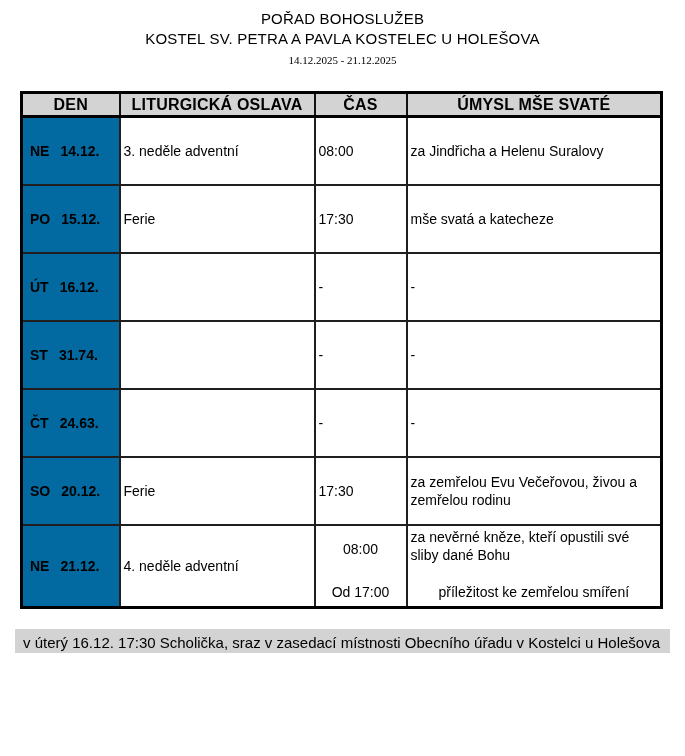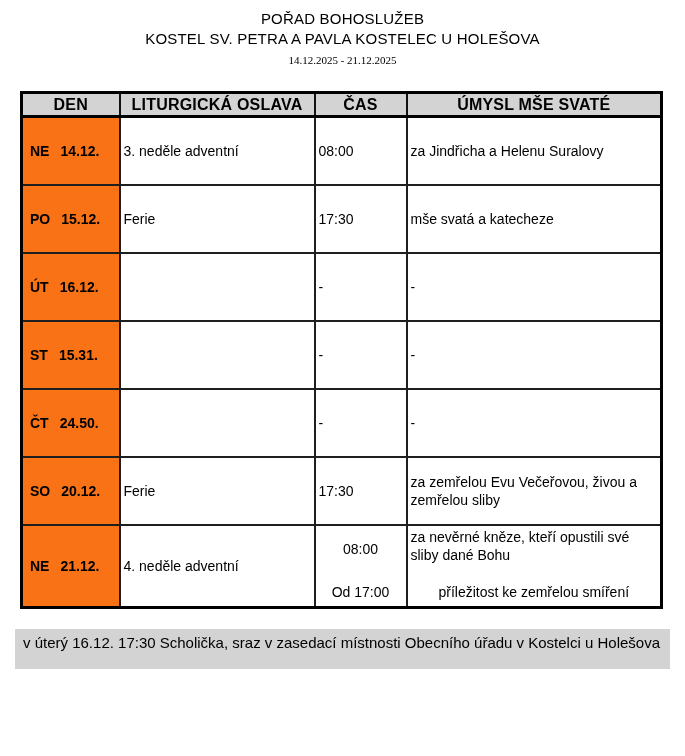--- a/index.html
+++ b/index.html
@@ -59,42 +59,42 @@
     border: 2px solid #1f1f1f;
     font-size: 14px;
     text-align: left;
     vertical-align: middle;
     padding: 2px 3px;
     line-height: 18px;
   }
   tr.data-row { height: 68px; }
   tr.data-row-last { height: 82px; }
   td.day-cell {
-    background: #f97316;
+    background: #0369a1;
     font-weight: bold;
     text-align: center;
     padding-left: 7px;
   }
   .day-wrap { display: flex; gap: 11px; }
   .stack {
     height: 76px;
     display: flex;
     flex-direction: column;
     align-items: center;
   }
   .stack .entry-first { margin-top: 12px; }
   .stack .entry-first.two-line { margin-top: 0; }
   .stack .entry-last { margin-top: auto; margin-bottom: 3px; }
   .footer-note {
     margin: 20px 0 0 15px;
     width: 639px;
     background: #d3d3d3;
     font-size: 15px;
     line-height: 21px;
-    padding: 3px 8px 16px 8px;
+    padding: 3px 8px 0 8px;
   }
 </style>
 </head>
 <body>
 
 <div class="page">
 
   <div class="doc-header">
     <div class="doc-title">POŘAD BOHOSLUŽEB</div>
     <div class="doc-subtitle">KOSTEL SV. PETRA A PAVLA KOSTELEC U HOLEŠOVA</div>
@@ -147,48 +147,48 @@
           </span>
         </td>
         <td></td>
         <td>-</td>
         <td>-</td>
       </tr>
       <tr class="data-row">
         <td class="day-cell">
           <span class="day-wrap">
             <span>ST</span>
-            <span>15.31.</span>
+            <span>31.74.</span>
           </span>
         </td>
         <td></td>
         <td>-</td>
         <td>-</td>
       </tr>
       <tr class="data-row">
         <td class="day-cell">
           <span class="day-wrap">
             <span>ČT</span>
-            <span>24.50.</span>
+            <span>24.63.</span>
           </span>
         </td>
         <td></td>
         <td>-</td>
         <td>-</td>
       </tr>
       <tr class="data-row">
         <td class="day-cell">
           <span class="day-wrap">
             <span>SO</span>
             <span>20.12.</span>
           </span>
         </td>
         <td>Ferie</td>
         <td>17:30</td>
-        <td>za zemřelou Evu Večeřovou, živou a zemřelou sliby</td>
+        <td>za zemřelou Evu Večeřovou, živou a zemřelou rodinu</td>
       </tr>
       <tr class="data-row-last">
         <td class="day-cell">
           <span class="day-wrap">
             <span>NE</span>
             <span>21.12.</span>
           </span>
         </td>
         <td>4. neděle adventní</td>
         <td>

